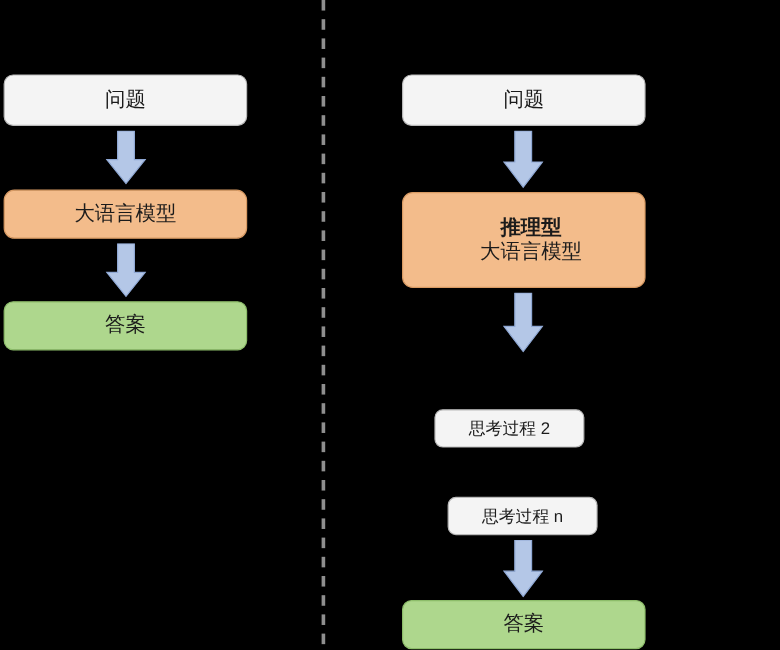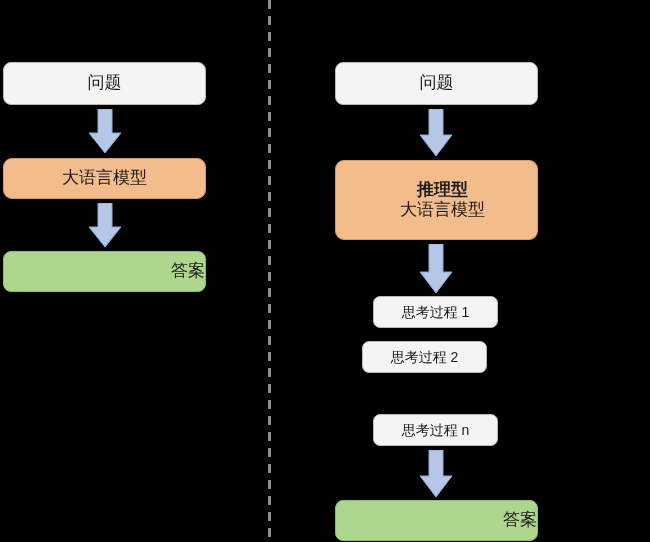--- a/index.html
+++ b/index.html
@@ -70,21 +70,20 @@
     border-radius: 9px;
     font-size: 17px;
   }
 
   
   .node.green {
     background: #aed78d;
     border: 1px solid #8dbd6a;
     border-radius: 8px;
     font-size: 17px;
-    align-items: flex-end;
   }
 
   
   .node.step {
     font-size: 14px;
     border-radius: 7px;
   }
 
   .bold-line { font-weight: bold; }
 
@@ -140,23 +139,20 @@
     <span class="line1 bold-line">推理型</span>
     <span class="line2">大语言模型</span>
   </div>
 
   <div class="arrow" style="left:419px; top:244px; width:34px; height:50px;">
     <svg width="34" height="50" viewBox="0 0 34 50">
       <polygon points="10,0 24,0 24,28 33,28 17,49 1,28 10,28" fill="#b4c7e7" stroke="#8fa8d4" stroke-width="1"></polygon>
     </svg>
   </div>
 
-  <div class="node plain step" style="left:373px; top:296px; width:125px; height:32px;">
-    <span class="line1">思考过程 1</span>
-  </div>
 
   <div class="node plain step" style="left:362px; top:341px; width:125px; height:32px;">
     <span class="line1">思考过程 2</span>
   </div>
 
   <div class="node plain step" style="left:373px; top:414px; width:125px; height:32px;">
     <span class="line1">思考过程 n</span>
   </div>
 
   <div class="arrow" style="left:419px; top:450px; width:34px; height:48px;">

